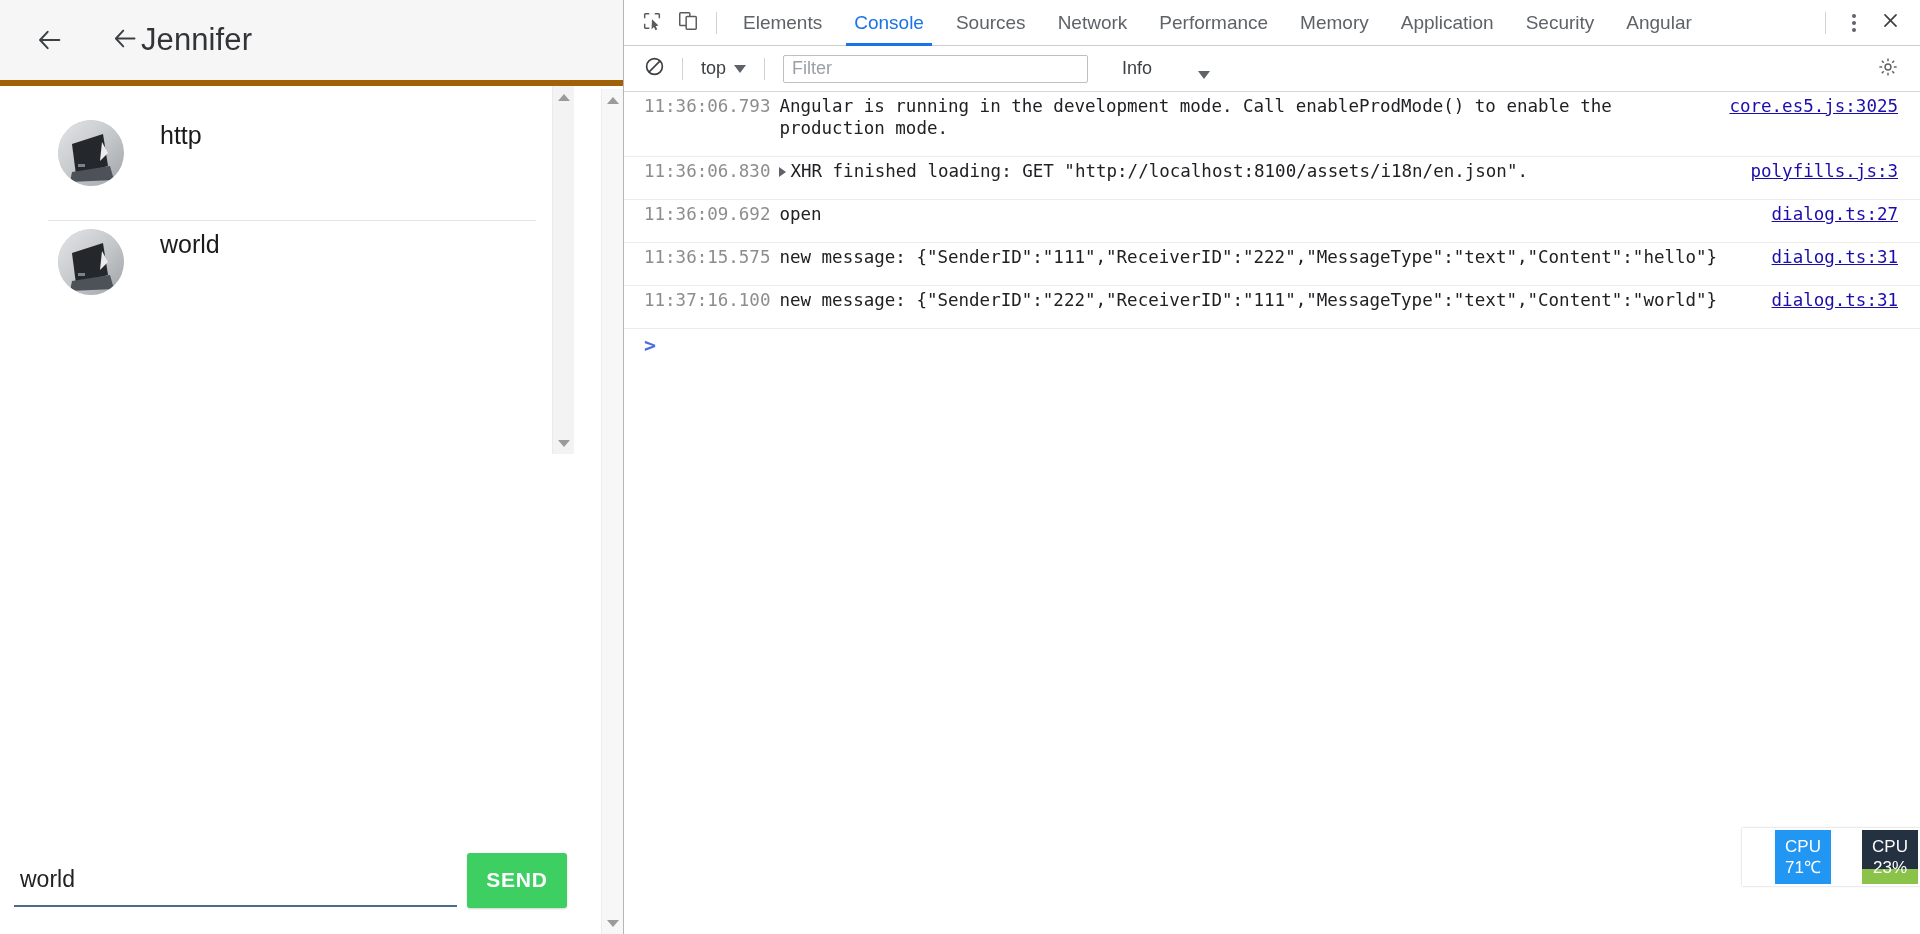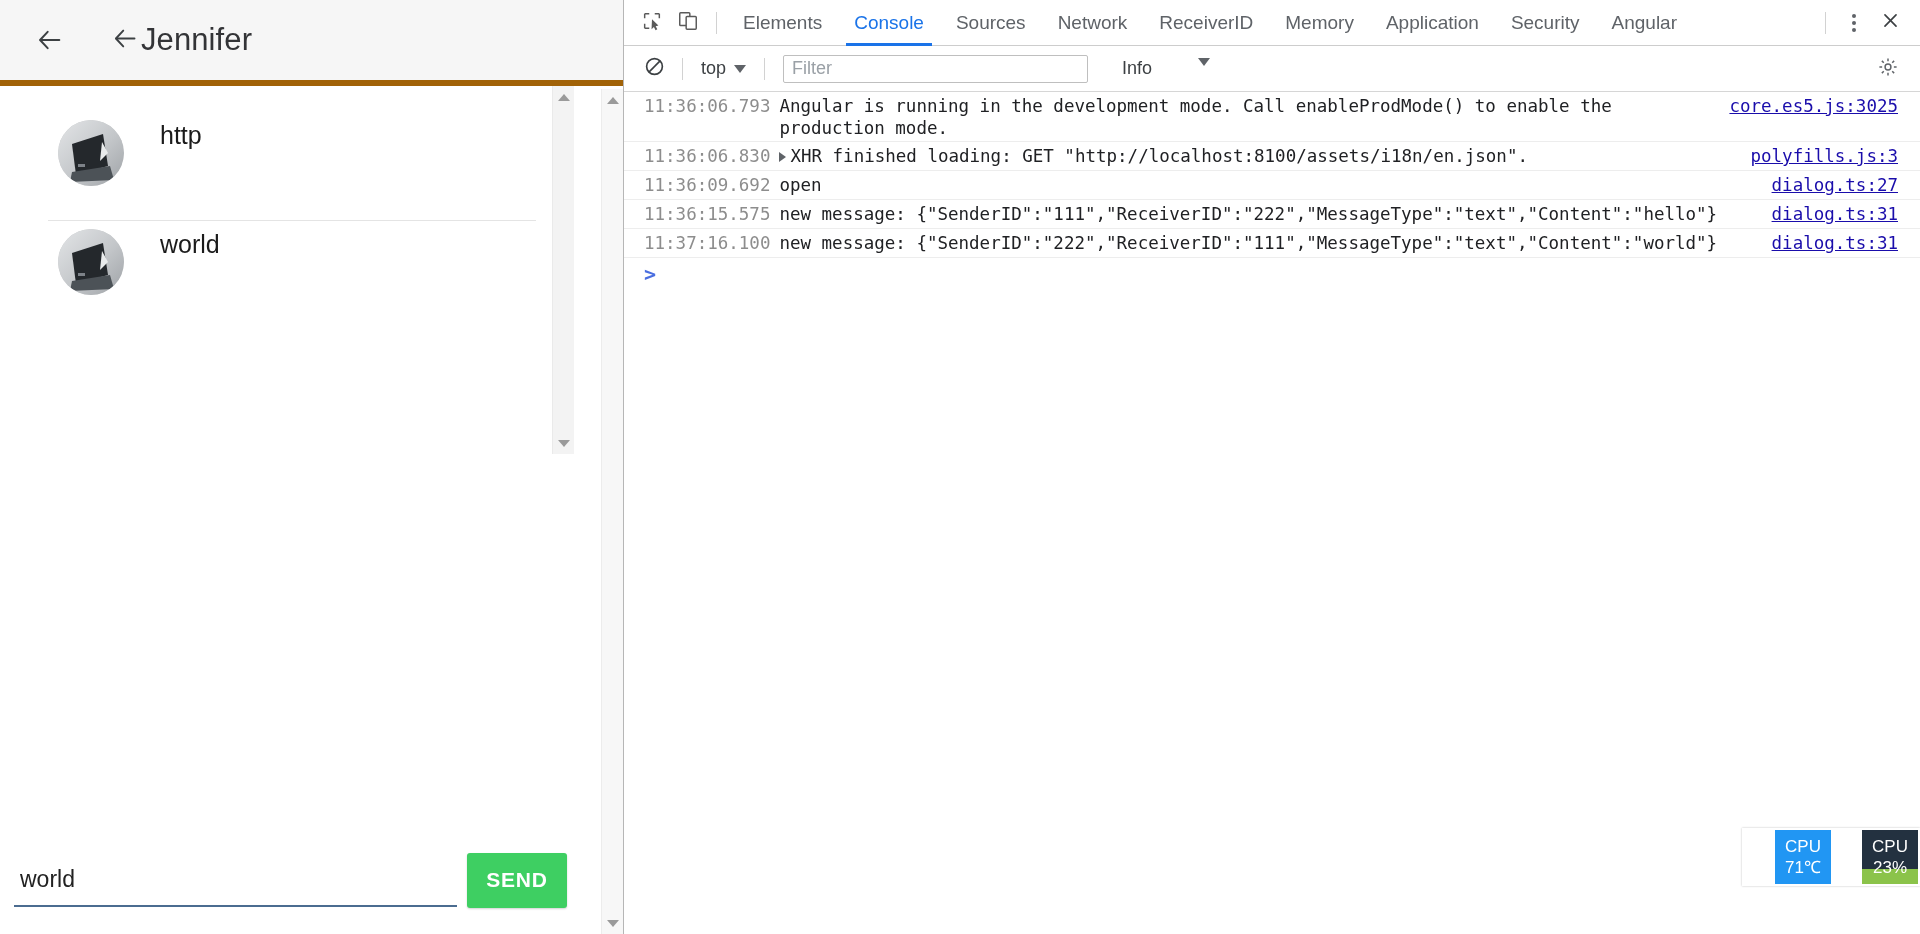--- a/index.html
+++ b/index.html
@@ -256,41 +256,41 @@
     border-radius: 2px;
     font-size: 18px;
     padding: 0 8px;
     color: #202124;
     outline: none;
     font-family: "Liberation Sans", sans-serif;
     margin: 0 8px;
   }
   .filter-input::placeholder { color: #9aa0a6; }
   .level-select {
-    display: flex; align-items: flex-start;
+    display: flex; align-items: flex-end;
     font-size: 18px; color: #3c4043;
     cursor: pointer;
     gap: 46px;
     padding: 0 10px;
     margin-left: 16px;
   }
   .fb-right { margin-left: auto; padding-right: 14px; display:flex; align-items:center; }
 
   
   .console-body {
     flex: 1 1 auto;
     overflow: hidden;
     background: #fff;
     position: relative;
   }
   .log-row {
     display: flex;
     align-items: flex-start;
     border-bottom: 1px solid #ededed;
-    padding: 3px 0 2px 0;
+    padding: 3px 0 17px 0;
     font-family: "DejaVu Sans Mono", monospace;
     font-size: 17.5px;
     line-height: 22px;
     min-height: 29px;
   }
   .log-ts {
     color: #8d8d8d;
     padding-left: 20px;
     flex: 0 0 auto;
     white-space: pre;
@@ -486,21 +486,21 @@
             <rect x="10" y="7" width="11" height="14" rx="1" fill="#ffffff"></rect>
           </svg>
         </span>
       </div>
       <div class="dt-sep"></div>
       <div class="dt-tabs">
         <div class="dt-tab">Elements</div>
         <div class="dt-tab active">Console</div>
         <div class="dt-tab">Sources</div>
         <div class="dt-tab">Network</div>
-        <div class="dt-tab">ReceiverID</div>
+        <div class="dt-tab">Performance</div>
         <div class="dt-tab">Memory</div>
         <div class="dt-tab">Application</div>
         <div class="dt-tab">Security</div>
         <div class="dt-tab">Angular</div>
       </div>
       <div class="dt-tabbar-right">
         <div class="dt-sep"></div>
         <div class="dt-iconbtn">
           <span class="kebab">
               <i></i>

